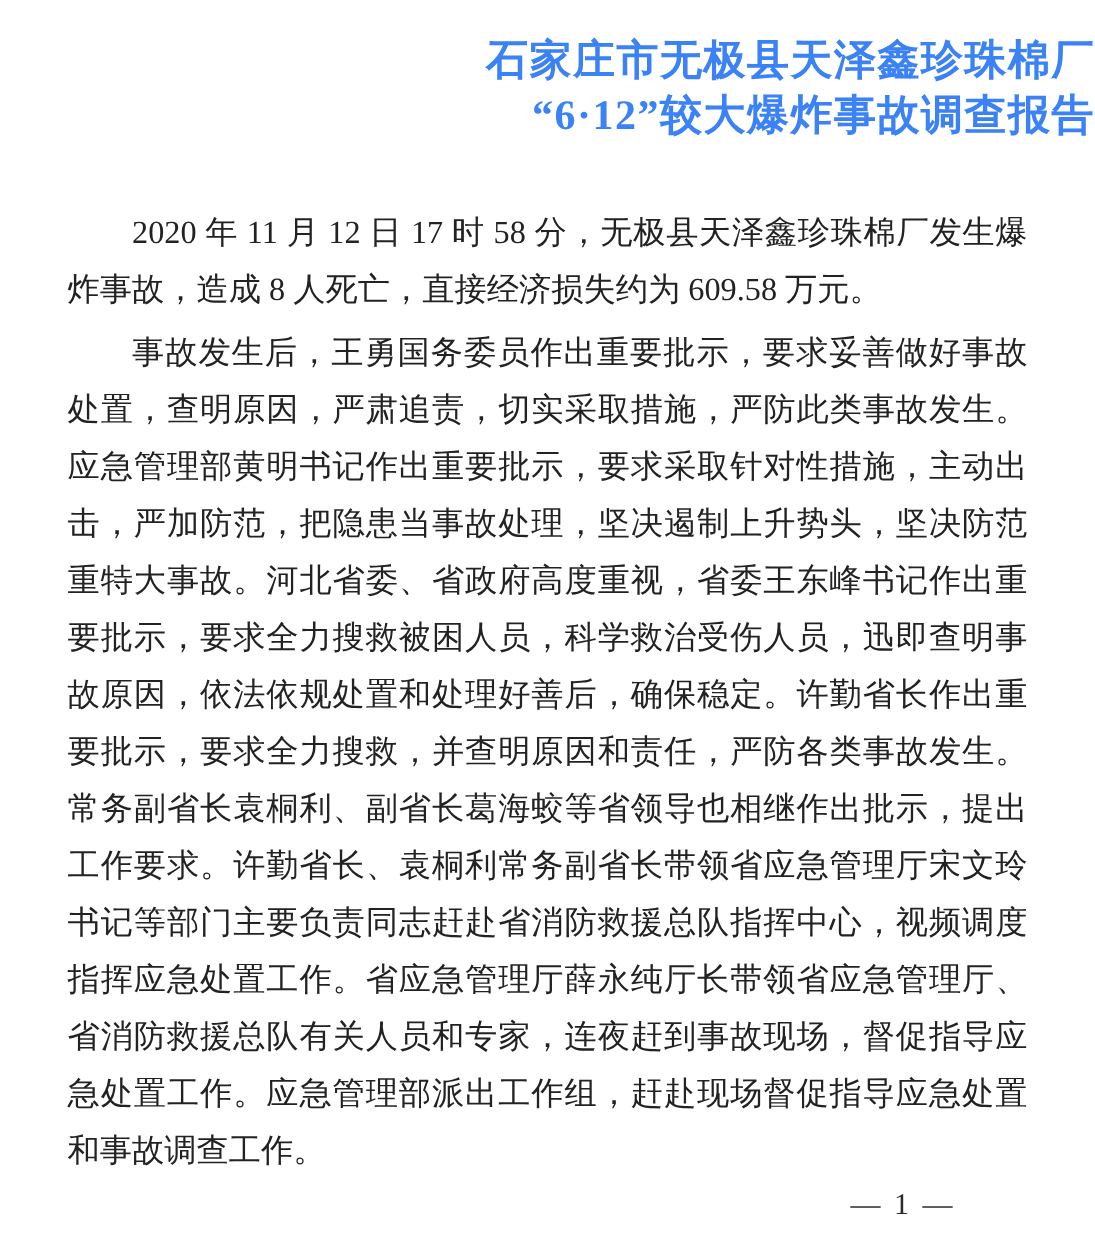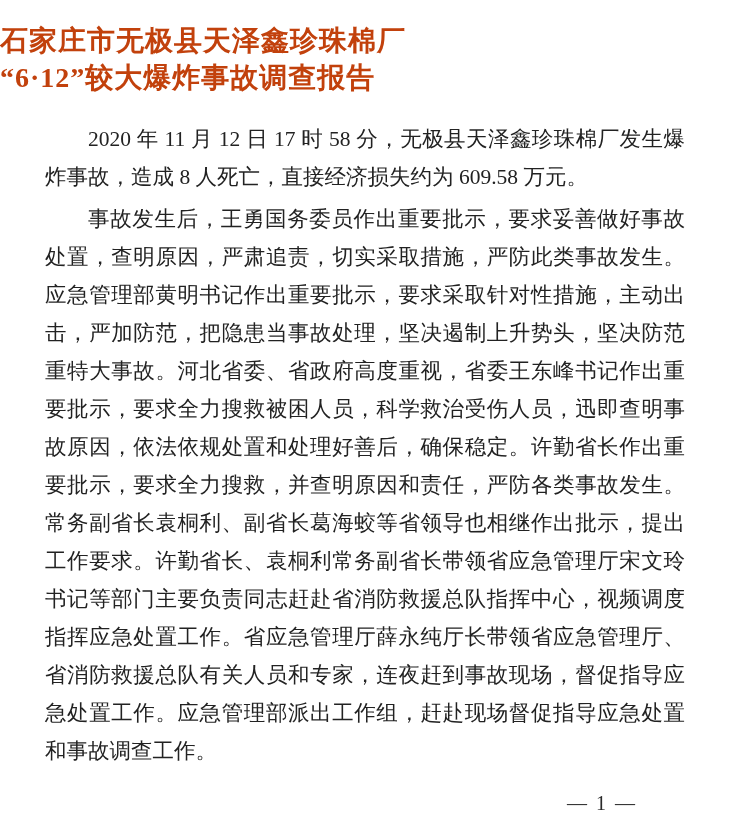--- a/index.html
+++ b/index.html
@@ -11,32 +11,32 @@
     position: relative;
     width: 730px;
     height: 830px;
     background: #ffffff;
     overflow: hidden;
     font-family: "Liberation Serif", serif;
     color: #1d1d1d;
   }
   .title-block {
     padding-top: 22px;
-    text-align: left;
+    text-align: right;
     font-weight: bold;
-    color: #c2410c;
+    color: #3b82f6;
     font-size: 28px;
     line-height: 37px;
     letter-spacing: 1px;
   }
   .title-line {
     white-space: nowrap;
   }
   .body-text {
-    margin-top: 24px;
+    margin-top: 40px;
     padding: 0 45px 0 45px;
     font-size: 21.5px;
     line-height: 38px;
     text-align: justify;
     text-justify: inter-ideograph;
     color: #222222;
   }
   .body-text p {
     margin: 0 0 4px 0;
     text-indent: 2em;

